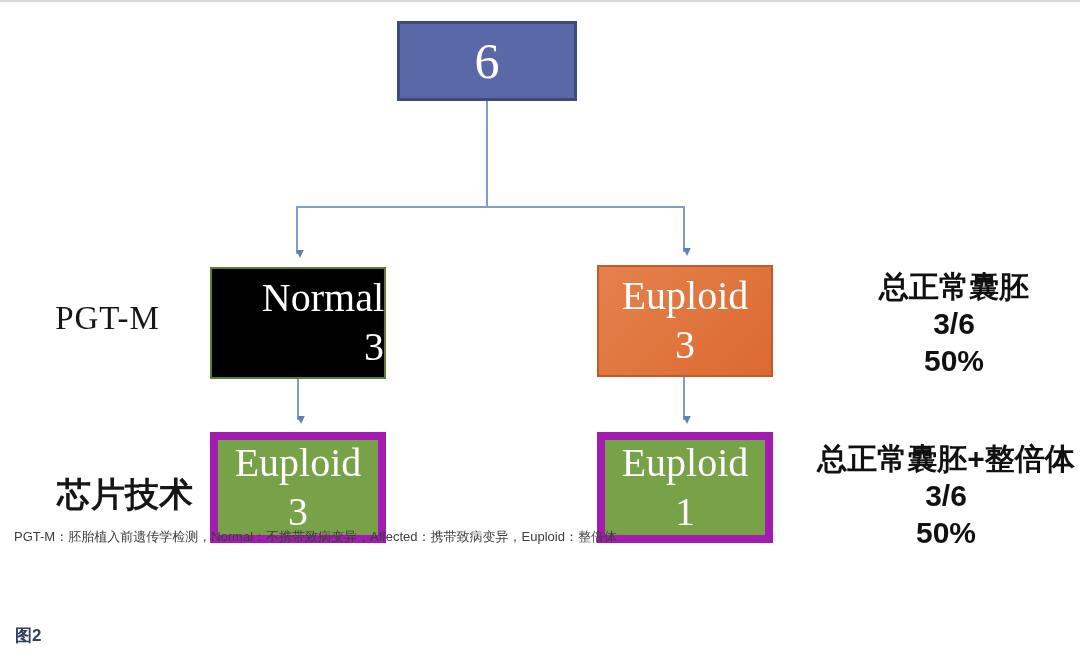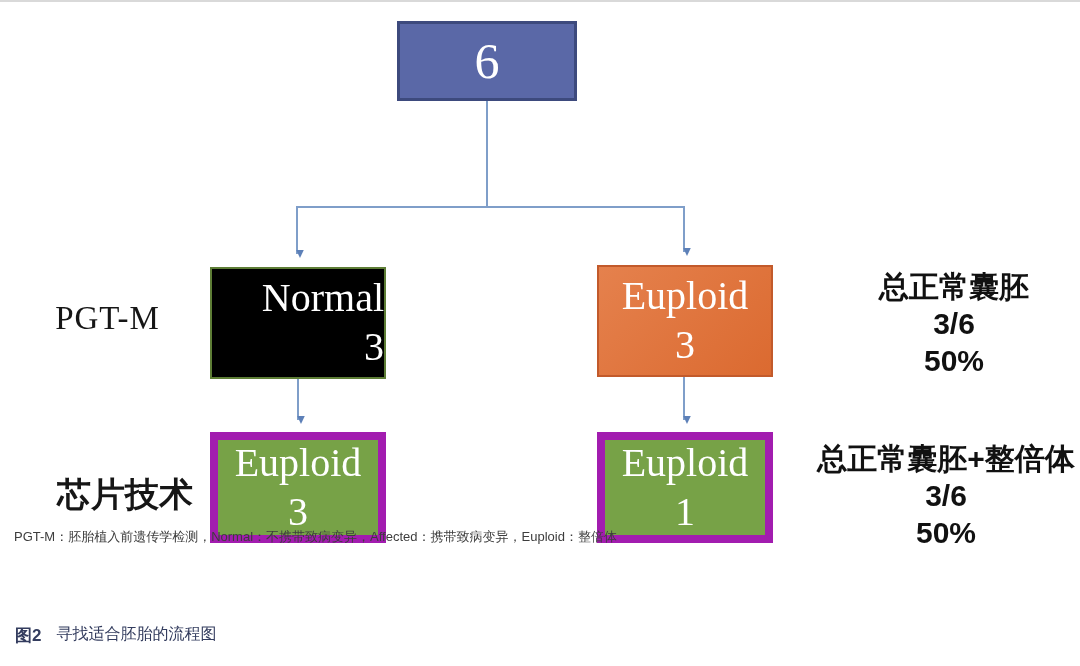--- a/index.html
+++ b/index.html
@@ -46,21 +46,21 @@
     margin-left:46px;
   }
   .annotation-1{left:793px;top:266px;width:230px;}
   .annotation-2{left:744px;top:438px;width:312px;}
   .footnote{
     position:absolute;left:14px;top:526px;width:1000px;
     color:#3d3d3d;font-size:13px;
   }
   .fig-caption{
     position:absolute;left:15px;top:622px;
-    display:flex;align-items:flex-start;gap:15px;
+    display:flex;align-items:flex-end;gap:15px;
     color:#333c5e;font-size:16px;
   }
   .fig-caption .tag{font-weight:700;font-size:17px;}
 </style>
 </head>
 <body>
 
 <div class="canvas">
 
   <svg class="connectors" width="1080" height="666" viewBox="0 0 1080 666" xmlns="http://www.w3.org/2000/svg">
@@ -115,16 +115,15 @@
   <div class="annotation annotation-2">
     <div>总正常囊胚+整倍体</div>
     <div>3/6</div>
     <div>50%</div>
   </div>
 
   <div class="footnote">PGT-M：胚胎植入前遗传学检测，Normal：不携带致病变异，Affected：携带致病变异，Euploid：整倍体</div>
 
   <div class="fig-caption">
     <span class="tag">图2</span>
-    <span>寻找适合胚胎的流程图</span>
   </div>
 
 </div>
 
 </body></html>

